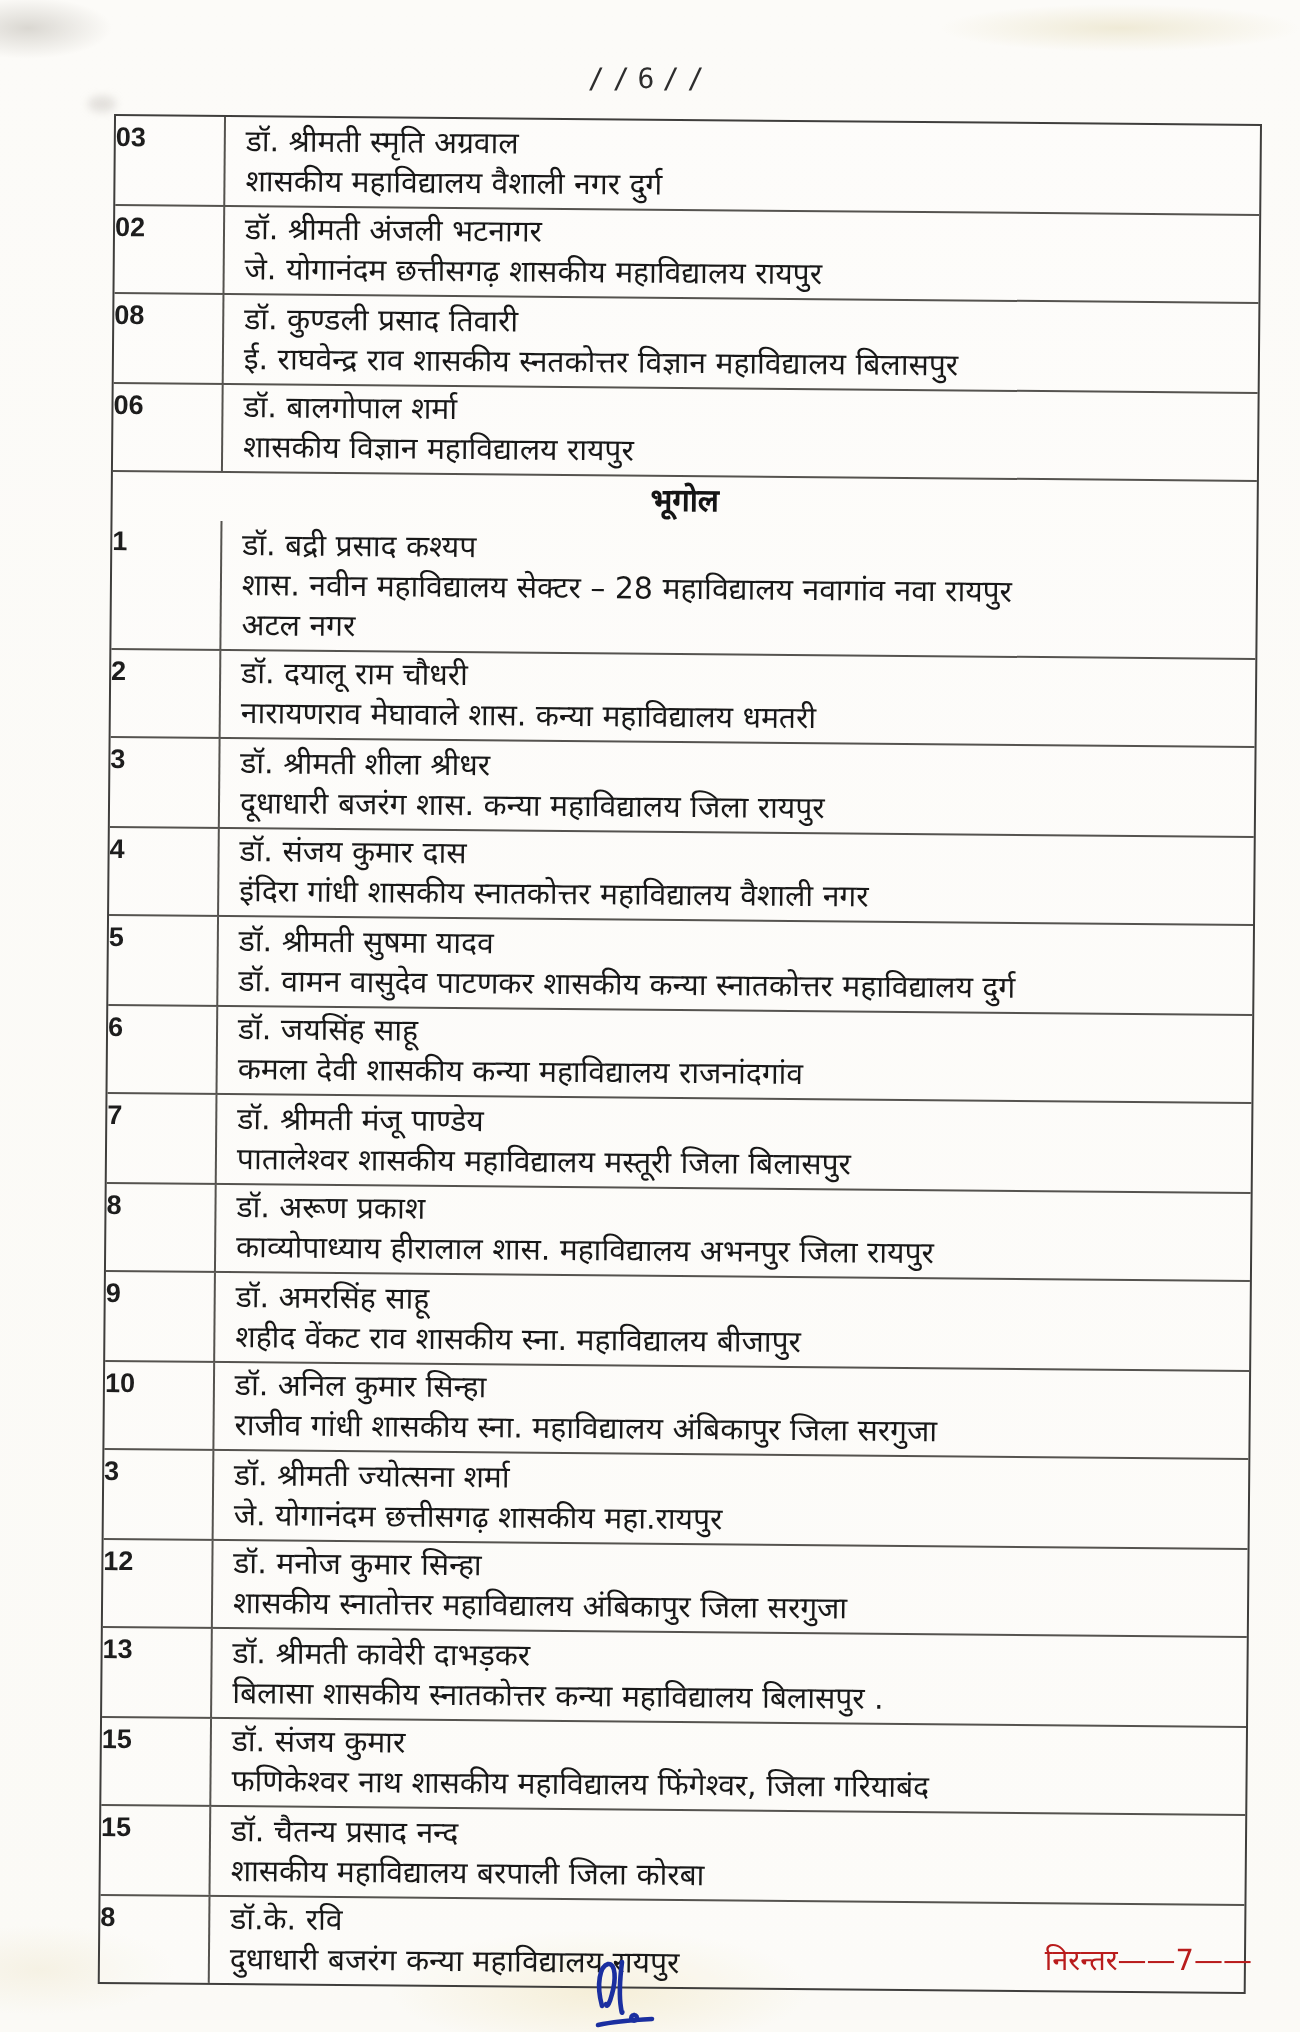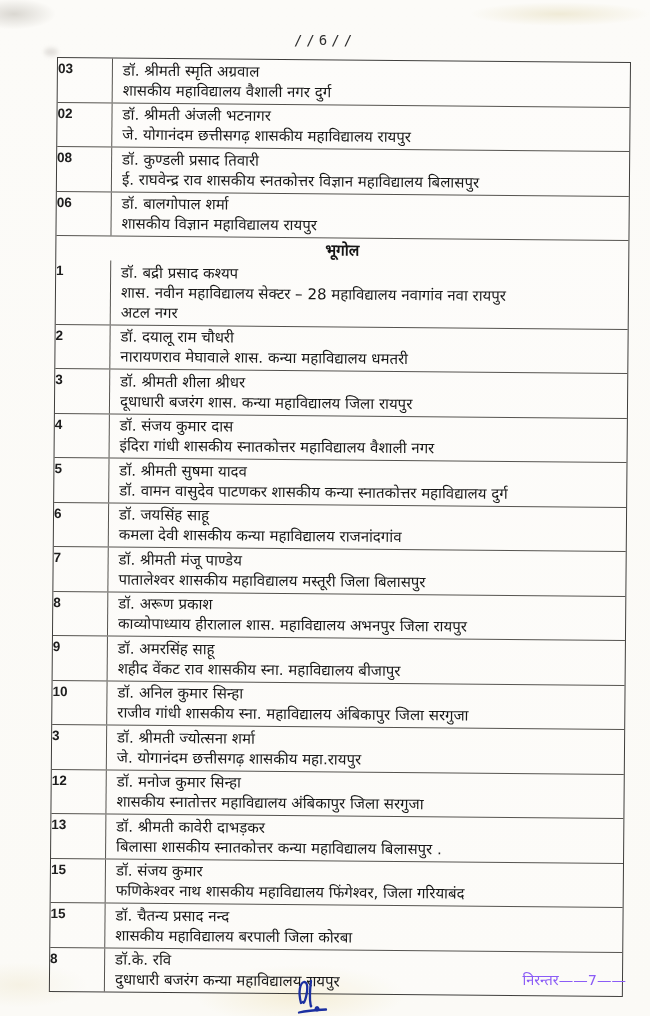--- a/index.html
+++ b/index.html
@@ -76,21 +76,21 @@
     font-weight: 600;
     color: #151515;
     padding: 1px 0 1px 0;
   }
   .footer-continuation {
     position: absolute;
     top: 969px;
     right: 24px;
     font-size: 14.5px;
     font-weight: 500;
-    color: #8b5cf6;
+    color: #b91c1c;
   }
   .signature {
     position: absolute;
     left: 286px;
     top: 976px;
     width: 62px;
     height: 40px;
   }
   .smudge-mid-left {
     position: absolute;

